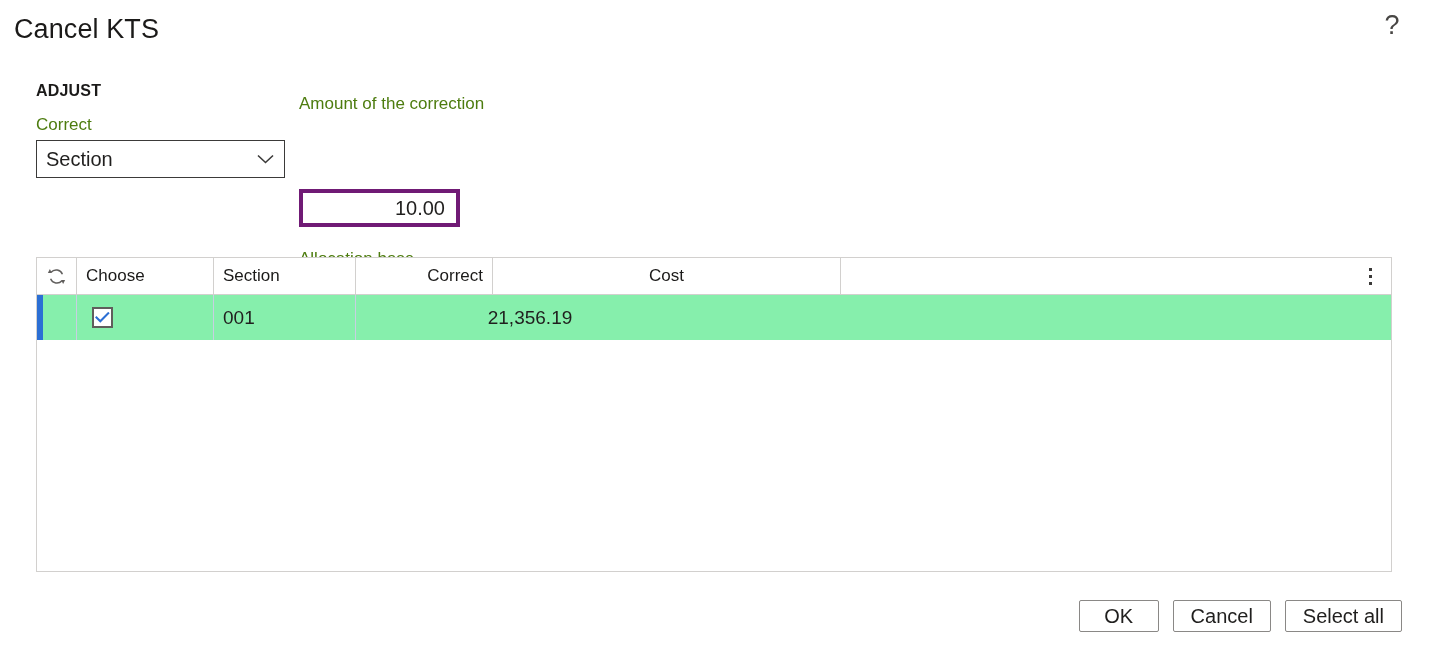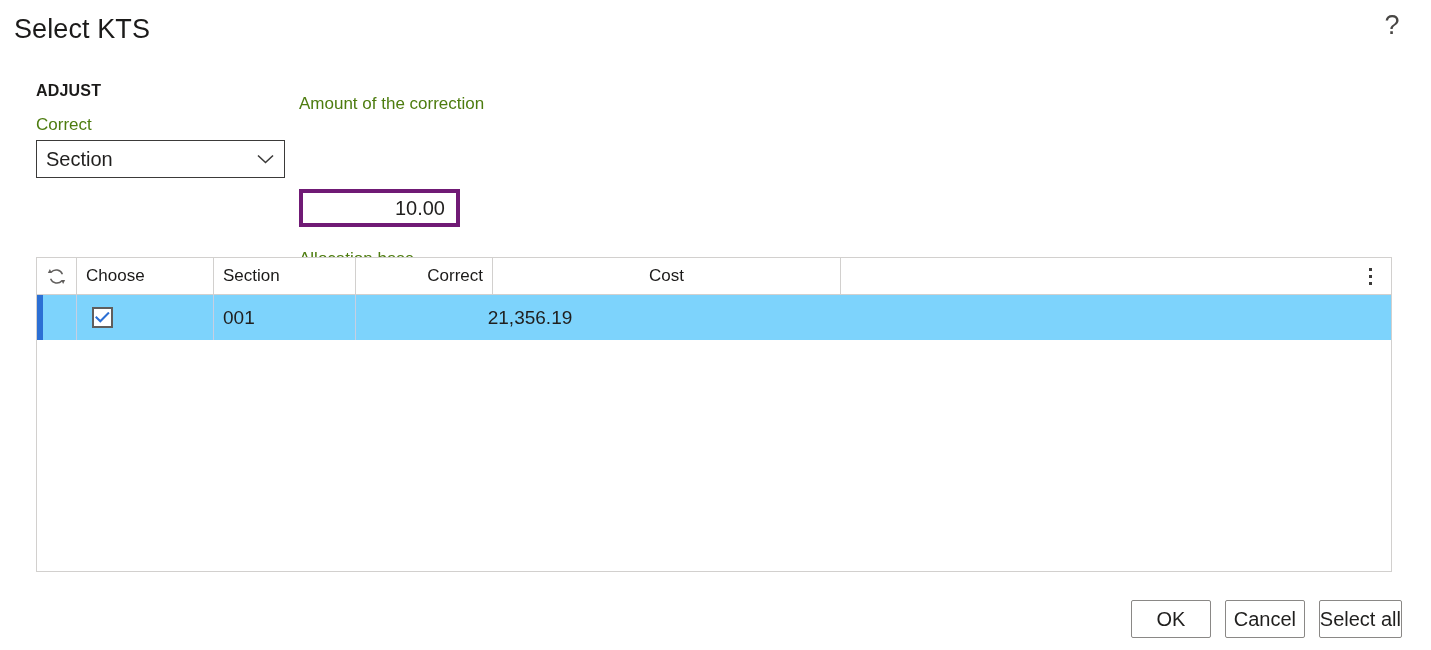--- a/index.html
+++ b/index.html
@@ -206,21 +206,21 @@
     background: #ffffff;
   }
   .grid-row {
     display: flex;
     height: 45px;
     align-items: stretch;
     box-sizing: border-box;
     cursor: pointer;
   }
   .grid-row.selected {
-    background: #7dd3fc;
+    background: #86efac;
   }
   .gr-cell {
     box-sizing: border-box;
     border-right: 1px solid #c7cfe2;
     display: flex;
     align-items: center;
     font-size: 19px;
     color: #201f1e;
     padding: 0 9px;
     white-space: nowrap;
@@ -271,40 +271,40 @@
   .footer {
     position: absolute;
     right: 29px;
     top: 600px;
     display: flex;
     gap: 14px;
     align-items: center;
   }
   .btn {
     box-sizing: border-box;
-    height: 38px;
+    height: 32px;
     min-width: 80px;
-    padding: 0 0;
+    padding: 0 17px;
     border: 1px solid #8a8886;
     border-radius: 2px;
     background: #ffffff;
     color: #201f1e;
     font-size: 20px;
     font-family: "Liberation Sans", sans-serif;
     display: flex;
     align-items: center;
     justify-content: center;
     cursor: pointer;
     white-space: nowrap;
   }
 </style>
 </head>
 <body>
 
-<div class="dialog-title">Select KTS</div>
+<div class="dialog-title">Cancel KTS</div>
 <button class="help-button">?</button>
 
 <div class="form-area">
 
   <div class="section-heading">ADJUST</div>
 
   <div class="field-label fld-correct-label">Correct</div>
   <div class="combobox" id="cb-correct">
     <span class="cb-value">Section</span>
     <span class="cb-chevron">

